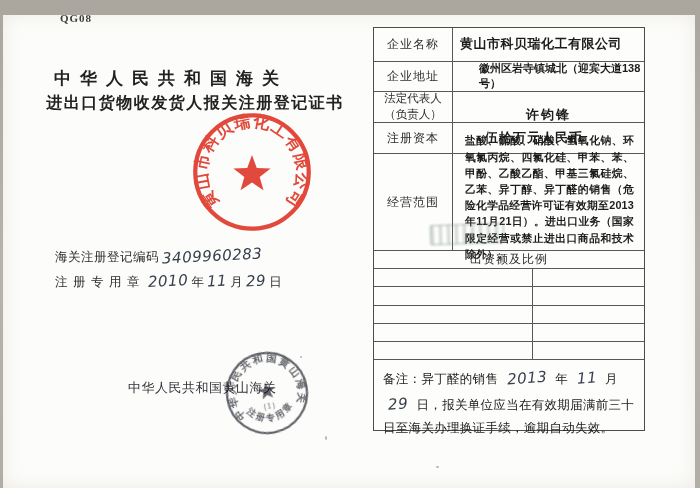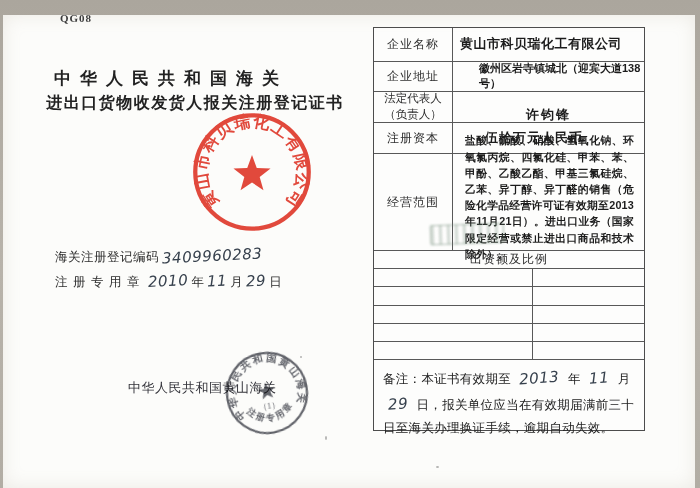--- a/index.html
+++ b/index.html
@@ -210,21 +210,21 @@
         <div class="c1"></div>
         <div class="c2"></div>
       </div>
     <div class="inv-row">
         <div class="c1"></div>
         <div class="c2"></div>
       </div>
   </div>
 
   <div class="trow remarks">
-    <span>备注：本证书有效期至</span>
+    <span>备注：异丁醛的销售</span>
     <span class="hand">2013</span>
     <span>年</span>
     <span class="hand">11</span>
     <span>月</span>
     <span class="hand">29</span>
     <span>日，报关单位应当在有效期届满前三十日至海关办理换证手续，逾期自动失效。</span>
   </div>
 
 </div>
 

